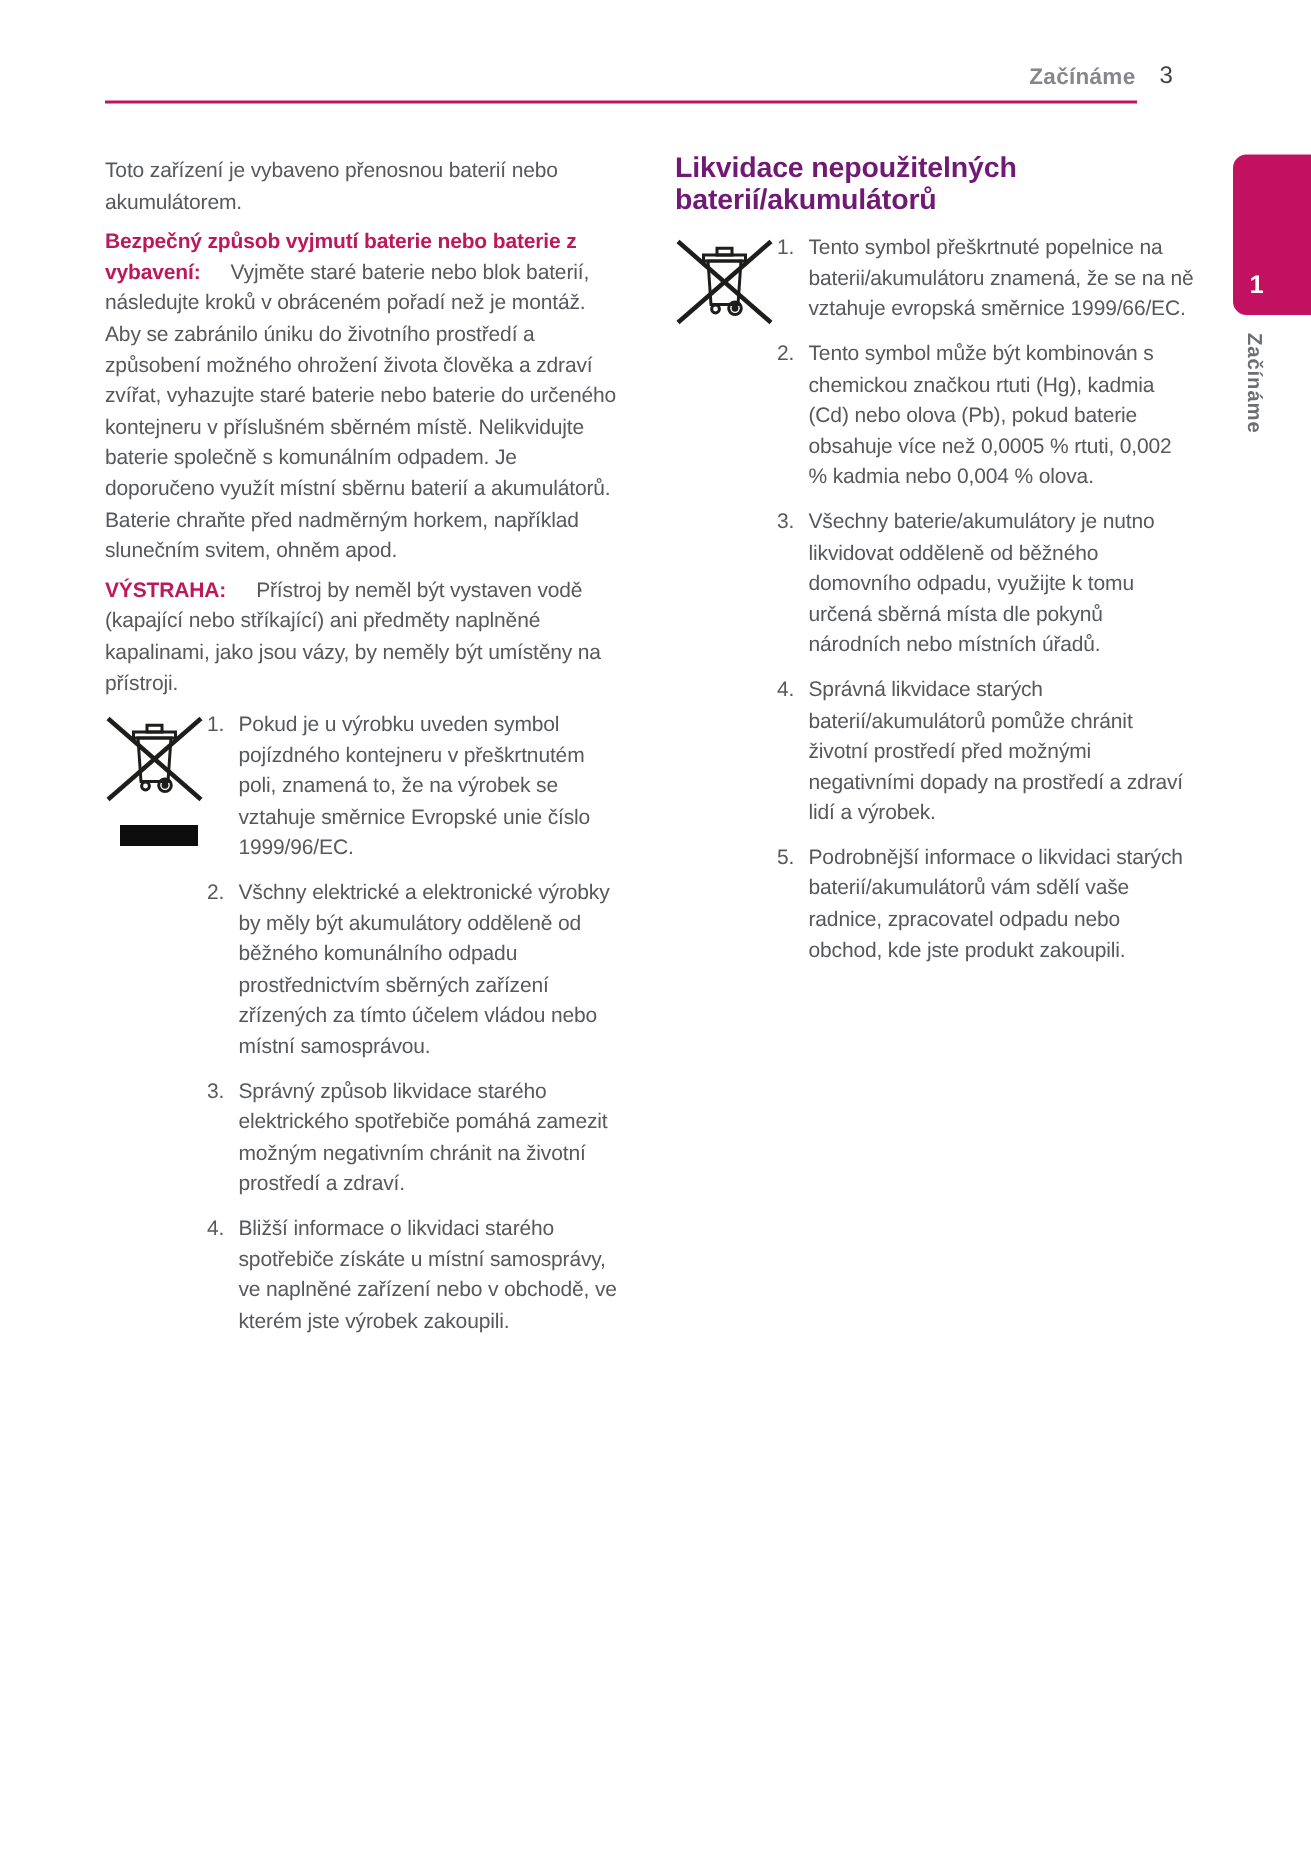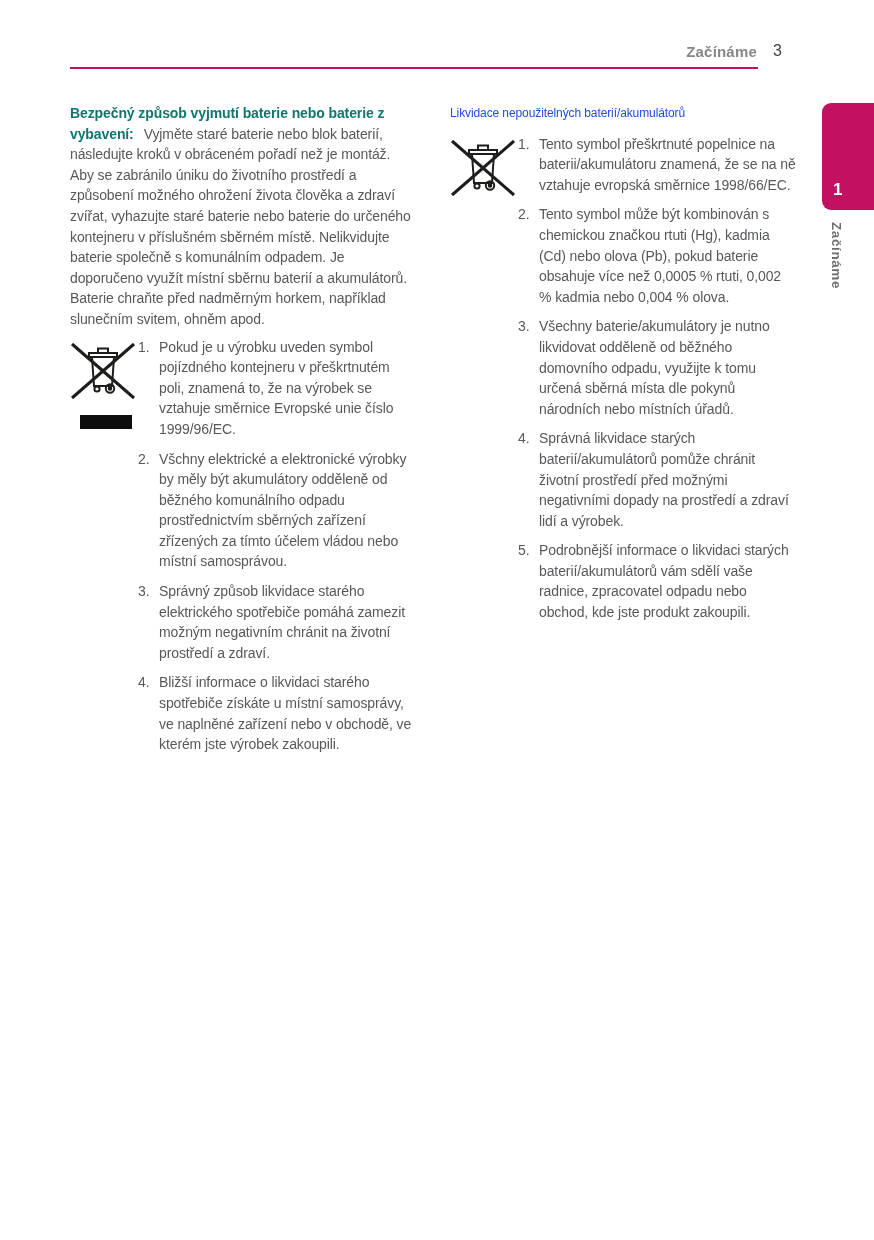--- a/index.html
+++ b/index.html
@@ -11,22 +11,22 @@
   .hdr-title{position:absolute;top:43px;left:0;width:687px;text-align:right;
     font-weight:bold;font-size:15px;color:#85878a;letter-spacing:.2px;}
   .hdr-num{position:absolute;top:42px;left:703px;font-size:16px;color:#404244;}
   .hdr-rule{position:absolute;top:67px;left:0;width:688px;height:2px;background:#c31162;}
 
   .columns{position:absolute;top:103px;left:70px;width:727px;display:flex;gap:34px;}
   .col{font-size:14px;line-height:20.6px;color:#56585b;letter-spacing:-0.1px;}
   .col-left{width:346px;flex:none;}
   .col-right{width:347px;flex:none;}
   p.body{margin:0 0 6px 0;}
-  .lead{color:#0f766e;font-weight:bold;margin-right:10px;}
-  h3.sect{font-size:12px;color:#1d4ed8;margin:5px 0 9px 0;font-weight:normal;letter-spacing:-0.1px;}
+  .lead{color:#be185d;font-weight:bold;margin-right:20px;}
+  h3.sect{font-size:19px;color:#701a75;margin:5px 0 9px 0;font-weight:bold;letter-spacing:-0.1px;}
 
   .icon-list{display:flex;align-items:flex-start;margin-top:2px;}
   .icon-col{width:68px;flex:none;display:flex;flex-direction:column;}
   .weee-svg{width:66px;height:70px;display:block;}
   .weee-bar{width:52px;height:14px;background:#0d0d0d;margin:9px 0 0 10px;}
   .dlist{flex:1;margin:1px 0 0 0;}
   .li{display:flex;margin-bottom:9px;}
   .li .num{flex:none;width:16px;}
   .li .txt{flex:1;padding-left:5px;}
 
@@ -42,23 +42,25 @@
 
 <div class="page-header">
   <div class="hdr-title">Začínáme</div>
   <div class="hdr-num">3</div>
   <div class="hdr-rule"></div>
 </div>
 
 <div class="columns">
 
   <div class="col col-left">
+    <p class="body">Toto zařízení je vybaveno přenosnou baterií nebo akumulátorem.</p>
 
     <p class="body"><b class="lead">Bezpečný způsob vyjmutí baterie nebo baterie z vybavení:</b><span>Vyjměte staré baterie nebo blok baterií, následujte kroků v obráceném pořadí než je montáž. Aby se zabránilo úniku do životního prostředí a způsobení možného ohrožení života člověka a zdraví zvířat, vyhazujte staré baterie nebo baterie do určeného kontejneru v příslušném sběrném místě. Nelikvidujte baterie společně s komunálním odpadem. Je doporučeno využít místní sběrnu baterií a akumulátorů. Baterie chraňte před nadměrným horkem, například slunečním svitem, ohněm apod.</span></p>
 
+    <p class="body"><b class="lead">VÝSTRAHA:</b><span>Přístroj by neměl být vystaven vodě (kapající nebo stříkající) ani předměty naplněné kapalinami, jako jsou vázy, by neměly být umístěny na přístroji.</span></p>
 
 
     <div class="icon-list">
       <div class="icon-col">
         <svg class="weee-svg" viewBox="0 0 66 70">
           <g stroke="#1d1d1b" fill="none" stroke-width="2">
             <polygon points="22,21 44,21 42,50 24,50"></polygon>
             <rect x="19" y="17" width="28" height="4"></rect>
             <rect x="28" y="12.5" width="10" height="4.5"></rect>
             <circle cx="27" cy="53" r="2.6"></circle>
@@ -109,21 +111,21 @@
           </g>
           <g stroke="#1d1d1b" stroke-width="3">
             <line x1="2" y1="8" x2="64" y2="62"></line>
             <line x1="64" y1="8" x2="2" y2="62"></line>
           </g>
         </svg>
       </div>
       <div class="dlist">
         <div class="li">
             <span class="num">1.</span>
-            <span class="txt">Tento symbol přeškrtnuté popelnice na baterii/akumulátoru znamená, že se na ně vztahuje evropská směrnice 1998/66/EC.</span>
+            <span class="txt">Tento symbol přeškrtnuté popelnice na baterii/akumulátoru znamená, že se na ně vztahuje evropská směrnice 1999/66/EC.</span>
           </div>
         <div class="li">
             <span class="num">2.</span>
             <span class="txt">Tento symbol může být kombinován s chemickou značkou rtuti (Hg), kadmia (Cd) nebo olova (Pb), pokud baterie obsahuje více než 0,0005 % rtuti, 0,002 % kadmia nebo 0,004 % olova.</span>
           </div>
         <div class="li">
             <span class="num">3.</span>
             <span class="txt">Všechny baterie/akumulátory je nutno likvidovat odděleně od běžného domovního odpadu, využijte k tomu určená sběrná místa dle pokynů národních nebo místních úřadů.</span>
           </div>
         <div class="li">

